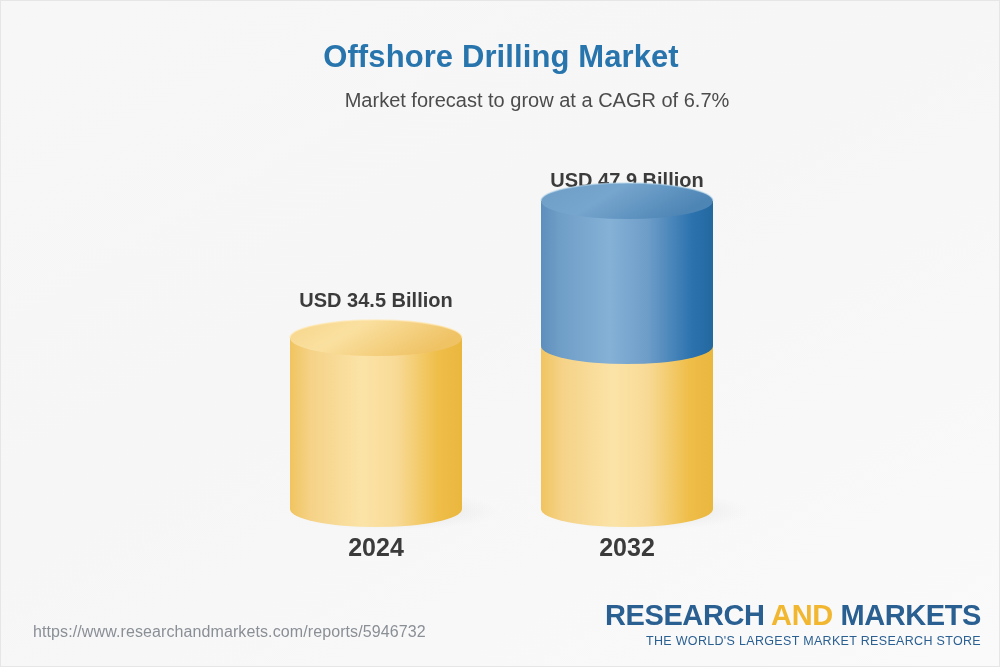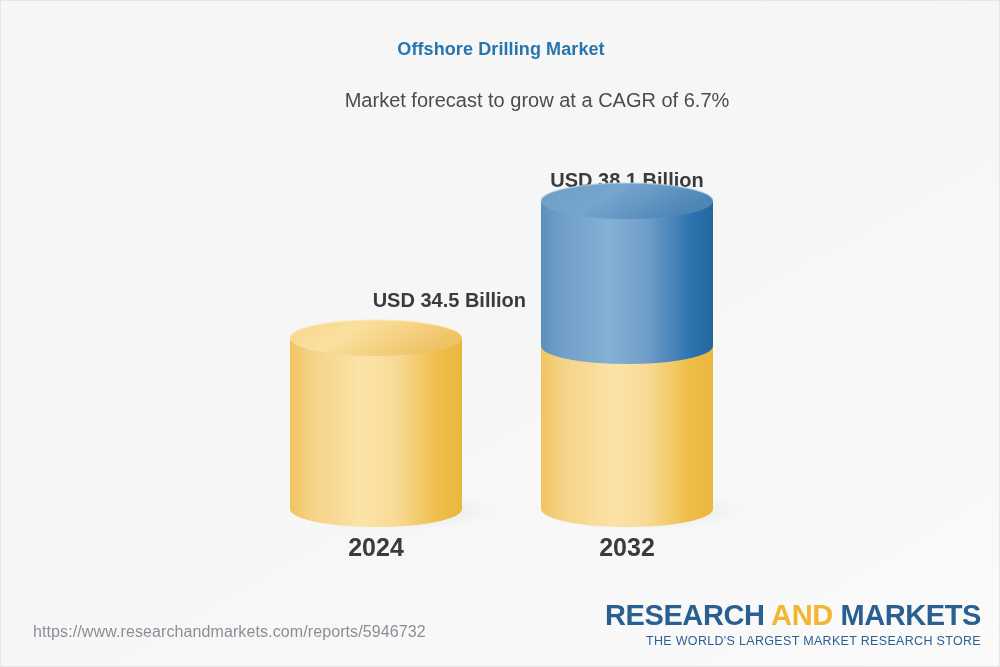--- a/index.html
+++ b/index.html
@@ -24,21 +24,21 @@
     overflow: hidden;
   }
 
   
   .chart-title {
     position: absolute;
     left: 0;
     top: 38px;
     width: 1000px;
     text-align: center;
-    font-size: 18px;
+    font-size: 31px;
     font-weight: bold;
     color: #2875ae;
     letter-spacing: 0.1px;
   }
   .chart-subtitle {
     position: absolute;
     left: 0;
     top: 88px;
     width: 1000px;
     text-align: center;
@@ -66,21 +66,21 @@
   .value-label {
     position: absolute;
     width: 300px;
     left: -64px;
     text-align: center;
     font-size: 20px;
     font-weight: bold;
     color: #3b3b3b;
     white-space: nowrap;
   }
-  #label-2024 { top: 128px; text-align: right; }
+  #label-2024 { top: 128px; }
   #label-2033 { top: 8px; }
 
   .year-label {
     position: absolute;
     width: 300px;
     left: -64px;
     text-align: center;
     font-size: 25px;
     font-weight: bold;
     color: #3b3b3b;
@@ -171,21 +171,21 @@
         <ellipse cx="100" cy="177" rx="86" ry="18" fill="url(#g-yellow-top)"></ellipse>
 
         <path d="M 14,177 A 86,18 0 0 1 186,177" fill="none" stroke="#ffe8b4" stroke-opacity="0.65" stroke-width="1.4"></path>
       </svg>
 
       <div class="year-label">2024</div>
     </div>
 
     <div class="bar-group" id="bar-group-2033">
 
-      <div class="value-label" id="label-2033">USD 38.1 Billion</div>
+      <div class="value-label" id="label-2033">USD 47.9 Billion</div>
 
       <svg class="cyl-svg" width="200" height="380" viewBox="0 0 200 380">
         <defs>
           <linearGradient id="g-blue-body" x1="0" y1="0" x2="1" y2="0">
             <stop offset="0%" stop-color="#5d8fbd"></stop>
             <stop offset="10%" stop-color="#6e9dc6"></stop>
             <stop offset="40%" stop-color="#85b1d6"></stop>
             <stop offset="62%" stop-color="#6e9dc8"></stop>
             <stop offset="88%" stop-color="#2b72ae"></stop>
             <stop offset="100%" stop-color="#24689f"></stop>

